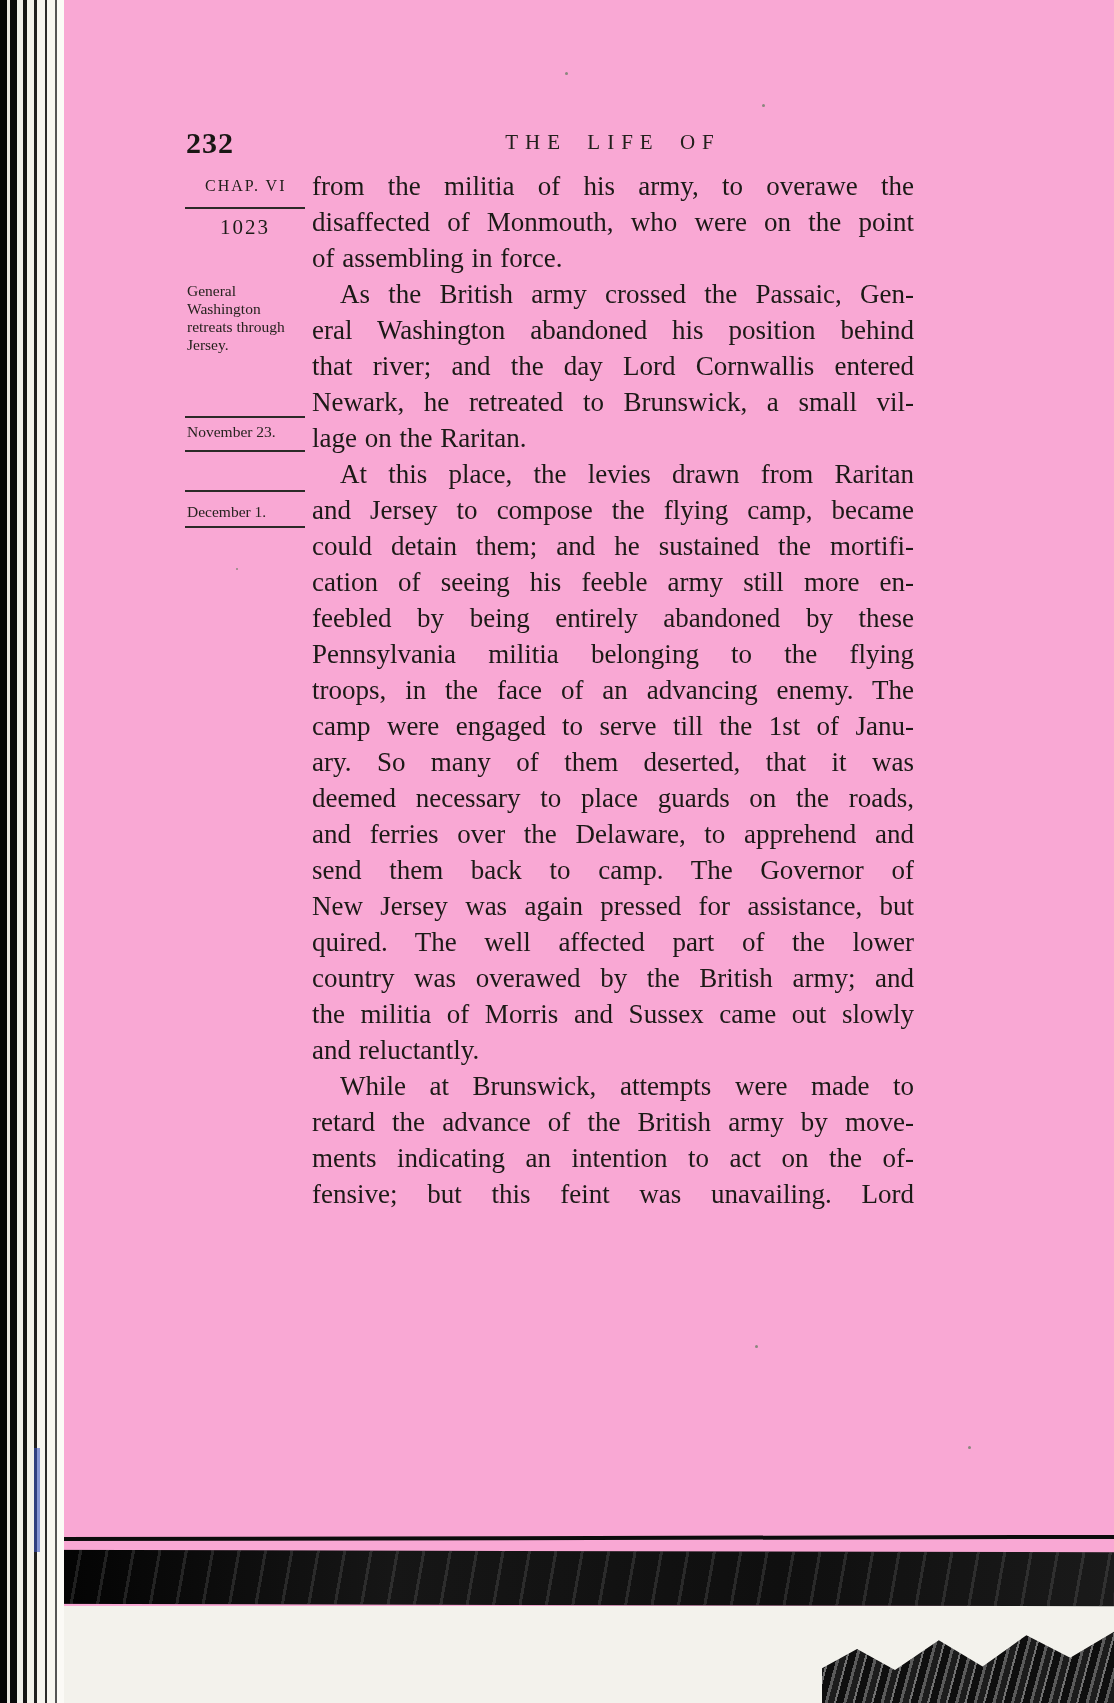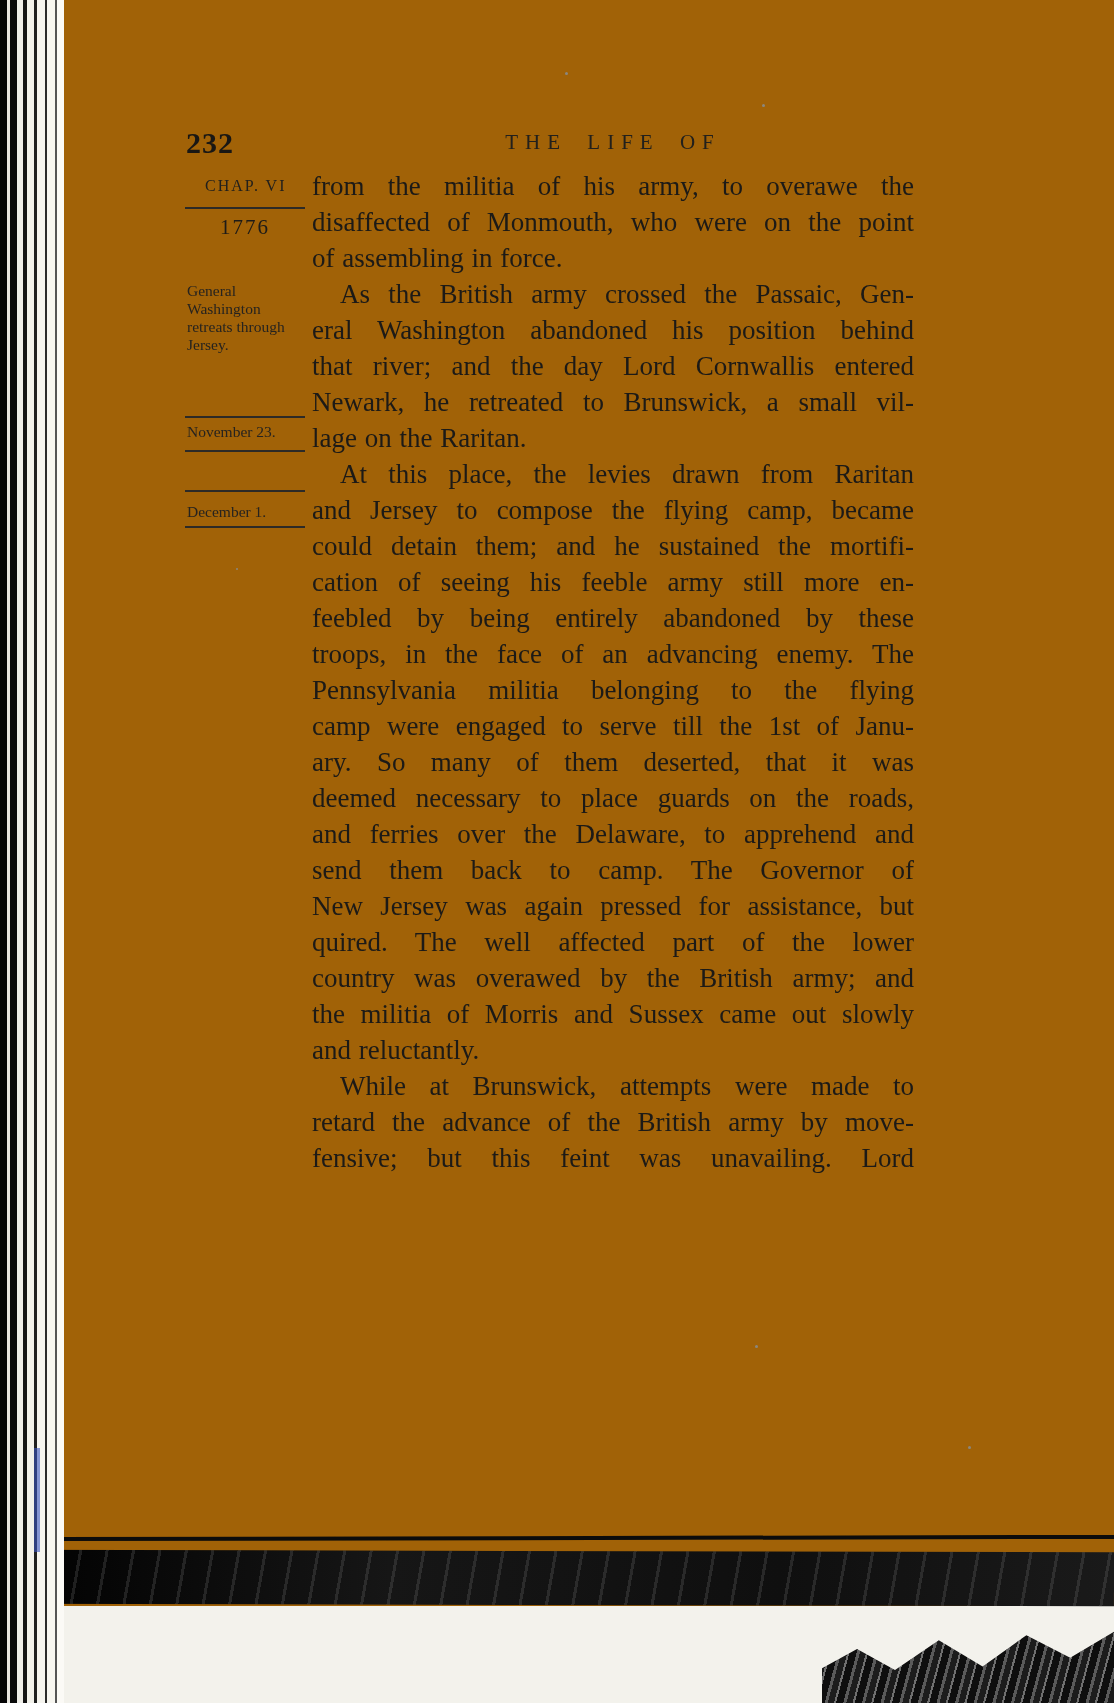--- a/index.html
+++ b/index.html
@@ -1,19 +1,19 @@
 <!DOCTYPE html>
 <html><head>
 <meta charset="utf-8">
 <style>
   html,body { margin:0; padding:0; background:#d8d6d0; }
   .page {
     position:relative;
     width:1114px; height:1703px;
-    background:#a16207;
+    background:#f9a8d4;
     font-family:"Liberation Serif", serif;
     color:#1d1b18;
     overflow:hidden;
     margin:0 auto;
   }
 
   
   .binding {
     position:absolute; left:0; top:0; width:64px; height:100%;
     z-index:6;
@@ -126,21 +126,21 @@
 <div class="page">
 
   <div class="binding"></div>
   <div class="binding-blue"></div>
 
   <div class="page-number">232</div>
   <div class="running-header">THE LIFE OF</div>
 
   <div class="mchap">CHAP. VI</div>
   <div class="rule r1"></div>
-  <div class="myear">1776</div>
+  <div class="myear">1023</div>
   <div class="mnote">General Washington retreats through Jersey.</div>
   <div class="rule r2"></div>
   <div class="mdate d1">November 23.</div>
   <div class="rule r3"></div>
   <div class="rule r4"></div>
   <div class="mdate d2">December 1.</div>
   <div class="rule r5"></div>
 
   <div class="body-text">
       <div class="line">from the militia of his army, to overawe the</div>
@@ -149,34 +149,35 @@
       <div class="line indent">As the British army crossed the Passaic, Gen-</div>
       <div class="line">eral Washington abandoned his position behind</div>
       <div class="line">that river; and the day Lord Cornwallis entered</div>
       <div class="line">Newark, he retreated to Brunswick, a small vil-</div>
       <div class="line end">lage on the Raritan.</div>
       <div class="line indent">At this place, the levies drawn from Raritan</div>
       <div class="line">and Jersey to compose the flying camp, became</div>
       <div class="line">could detain them; and he sustained the mortifi-</div>
       <div class="line">cation of seeing his feeble army still more en-</div>
       <div class="line">feebled by being entirely abandoned by these</div>
+      <div class="line">Pennsylvania militia belonging to the flying</div>
       <div class="line">troops, in the face of an advancing enemy. The</div>
-      <div class="line">Pennsylvania militia belonging to the flying</div>
       <div class="line">camp were engaged to serve till the 1st of Janu-</div>
       <div class="line">ary. So many of them deserted, that it was</div>
       <div class="line">deemed necessary to place guards on the roads,</div>
       <div class="line">and ferries over the Delaware, to apprehend and</div>
       <div class="line">send them back to camp. The Governor of</div>
       <div class="line">New Jersey was again pressed for assistance, but</div>
       <div class="line">quired. The well affected part of the lower</div>
       <div class="line">country was overawed by the British army; and</div>
       <div class="line">the militia of Morris and Sussex came out slowly</div>
       <div class="line end">and reluctantly.</div>
       <div class="line indent">While at Brunswick, attempts were made to</div>
       <div class="line">retard the advance of the British army by move-</div>
+      <div class="line">ments indicating an intention to act on the of-</div>
       <div class="line">fensive; but this feint was unavailing. Lord</div>
     </div>
 
   <div class="footer-area"></div>
   <div class="bottom-line"></div>
   <div class="bottom-band"></div>
   <div class="bottom-right-patch"></div>
 
   <div class="speck s1"></div>
   <div class="speck s2"></div>

